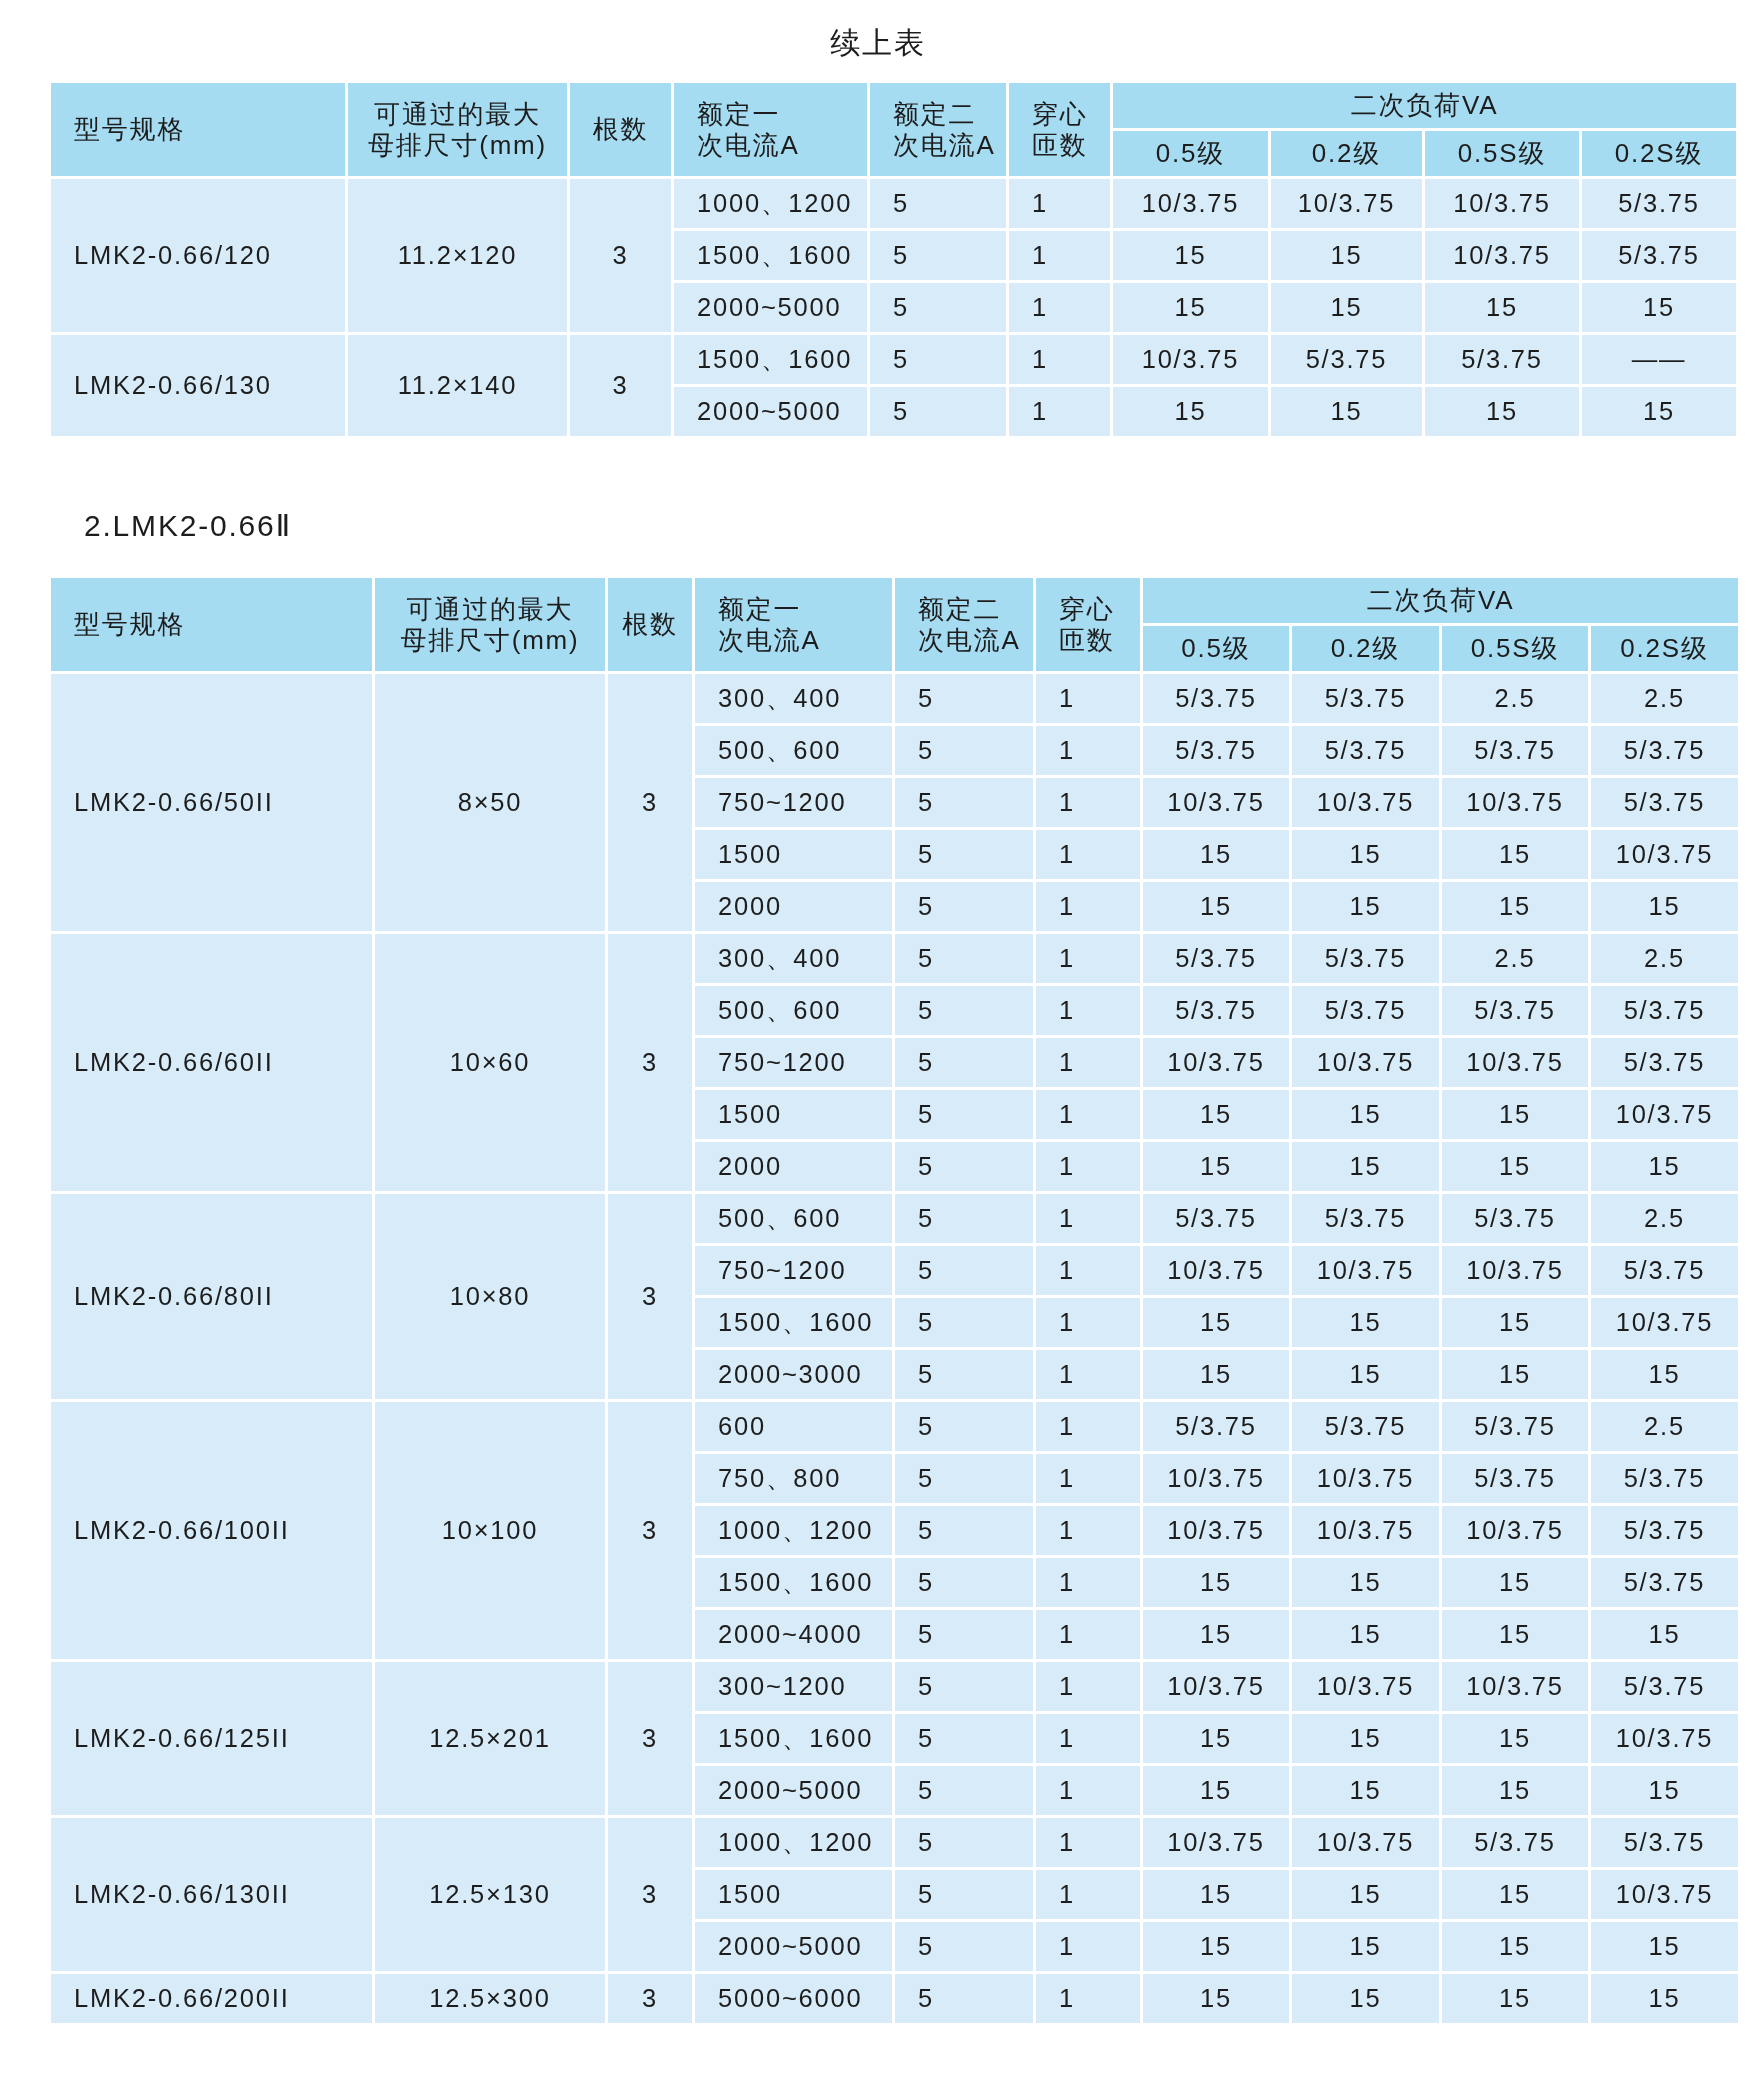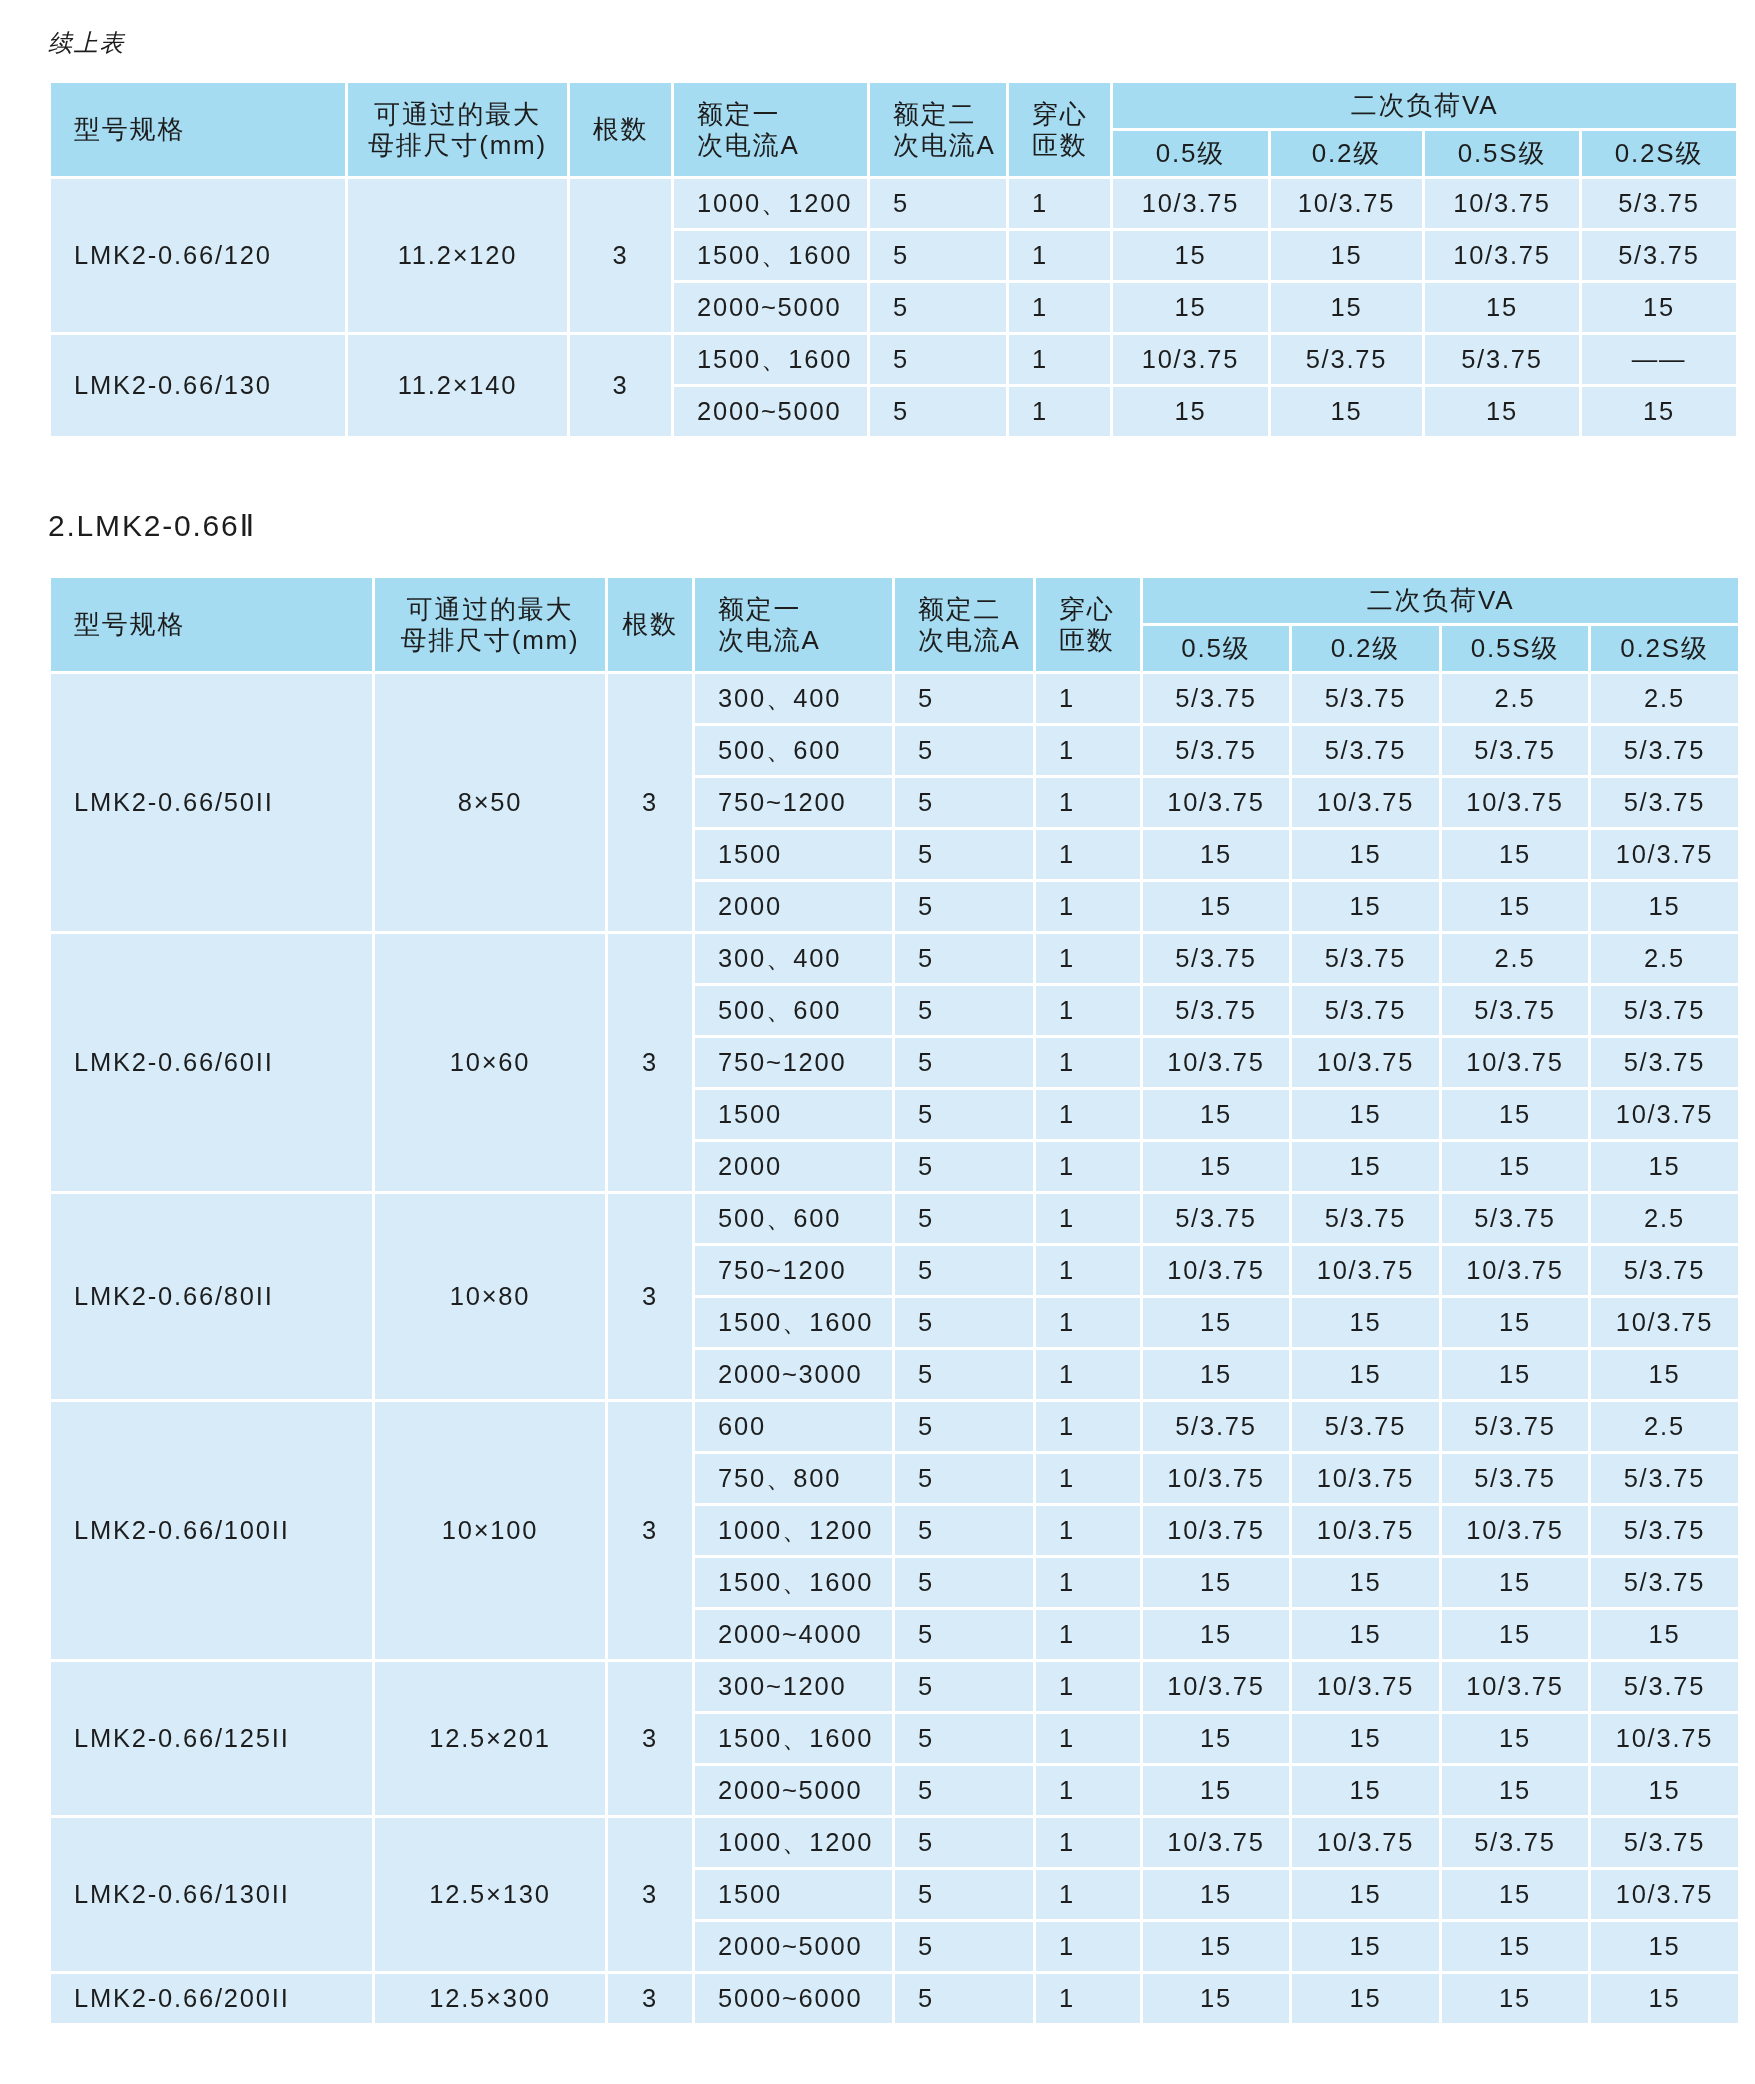--- a/index.html
+++ b/index.html
@@ -3,22 +3,22 @@
 <meta charset="utf-8">
 <style>
   html,body{margin:0;padding:0;background:#ffffff;}
   body{
     width:1756px;height:2085px;
     font-family:"Liberation Sans","DejaVu Sans",sans-serif;
     color:#1d1d1d;
   }
   .page{padding:23px 48px 0 48px;}
   .note{
-    text-align:left;font-size:24px;letter-spacing:1.8px;
-    height:39px;line-height:39px;font-weight:500;font-style:italic;
+    text-align:center;font-size:30px;letter-spacing:1.8px;
+    height:39px;line-height:39px;font-weight:500;
   }
   table.spec{
     border-collapse:separate;border-spacing:3.5px;
     table-layout:fixed;width:1659px;
   }
   table.t1{margin-top:18.4px;}
   table.t2{margin-top:30px;}
   .spec td{
     background:#d7ecf8;font-size:25.5px;letter-spacing:1.8px;
     vertical-align:middle;overflow:hidden;white-space:nowrap;
@@ -26,21 +26,21 @@
   .spec thead td{background:#a6dcf2;font-size:26px;}
   .spec thead tr{height:45px;}
   .spec tbody tr{height:49px;}
   .c{text-align:center;}
   .lp{text-align:left;padding-left:23px;}
   .mod{letter-spacing:0.9px;margin-left:8px;}
   .two{line-height:1.18;}
   .dash{letter-spacing:-4.4px;}
   .title{
     font-size:30px;letter-spacing:1.8px;font-weight:500;
-    margin-top:67px;height:39px;line-height:39px;
+    margin-top:67px;height:39px;line-height:39px;margin-left:36px;
   }
 </style>
 </head>
 <body>
 
 <div class="page">
 
   <div class="note">续上表</div>
 
   <table class="spec t1">

